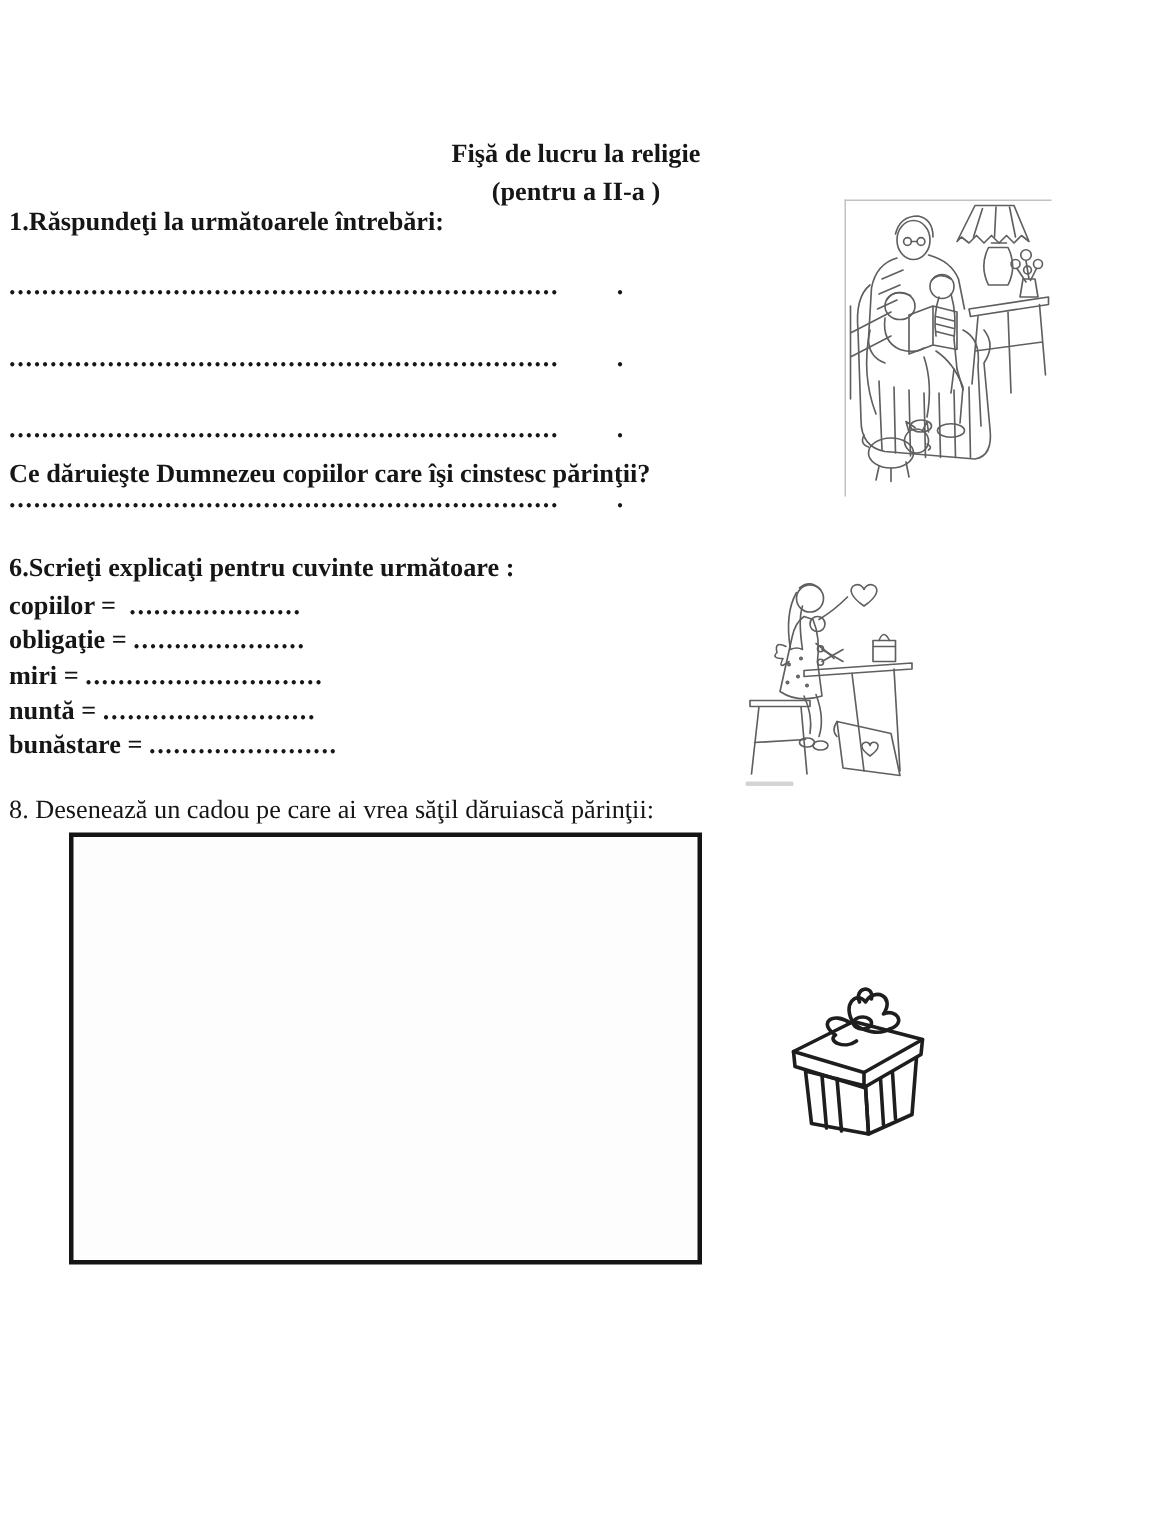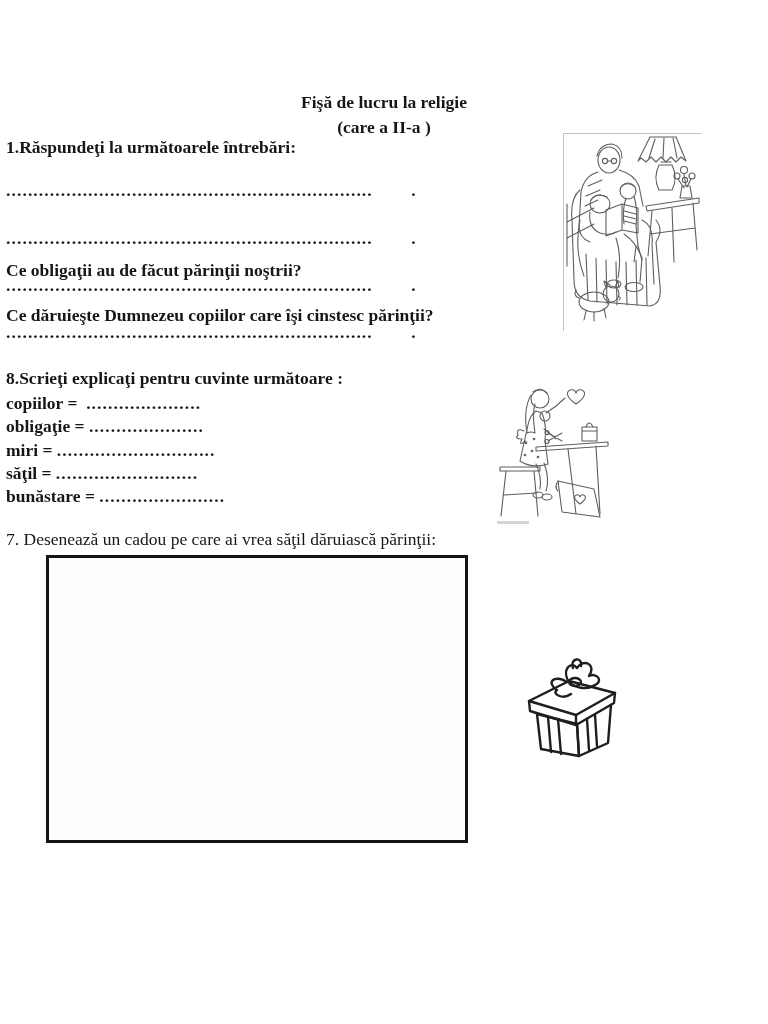--- a/index.html
+++ b/index.html
@@ -24,43 +24,42 @@
     position:absolute;left:497px;top:521px;width:32px;height:3px;
     background:#d4d4d4;border-radius:1px;
   }
 </style>
 </head>
 <body>
 
 <div class="page">
 
   <div class="abs bold center" style="top:91px">Fişă de lucru la religie</div>
-  <div class="abs bold center" style="top:116px">(care a II-a )</div>
+  <div class="abs bold center" style="top:116px">(pentru a II-a )</div>
 
   <div class="abs bold" style="top:136px">1.Răspundeţi la următoarele întrebări:</div>
 
   <div class="abs dotsline" style="top:179px">...................................................................       .</div>
 
   <div class="abs dotsline" style="top:227px">...................................................................       .</div>
 
-  <div class="abs bold" style="top:259px">Ce obligaţii au de făcut părinţii noştrii?</div>
   <div class="abs dotsline" style="top:274px">...................................................................       .</div>
 
   <div class="abs bold" style="top:304px">Ce dăruieşte Dumnezeu copiilor care îşi cinstesc părinţii?</div>
   <div class="abs dotsline" style="top:321px">...................................................................       .</div>
 
-  <div class="abs bold" style="top:367px">8.Scrieţi explicaţi pentru cuvinte următoare :</div>
+  <div class="abs bold" style="top:367px">6.Scrieţi explicaţi pentru cuvinte următoare :</div>
 
   <div class="abs bold" style="top:392px"><span>copiilor =  </span><span class="dots-inline">.....................</span></div>
   <div class="abs bold" style="top:415px"><span>obligaţie = </span><span class="dots-inline">.....................</span></div>
   <div class="abs bold" style="top:439px"><span>miri = </span><span class="dots-inline">.............................</span></div>
-  <div class="abs bold" style="top:462px"><span>săţil = </span><span class="dots-inline">..........................</span></div>
+  <div class="abs bold" style="top:462px"><span>nuntă = </span><span class="dots-inline">..........................</span></div>
   <div class="abs bold" style="top:485px"><span>bunăstare = </span><span class="dots-inline">.......................</span></div>
 
-  <div class="abs reg" style="top:528px">7. Desenează un cadou pe care ai vrea săţil dăruiască părinţii:</div>
+  <div class="abs reg" style="top:528px">8. Desenează un cadou pe care ai vrea săţil dăruiască părinţii:</div>
 
   <div class="drawing-box"></div>
 
   <div class="illus family-frame" style="left:563px;top:133px;width:137px;height:197px">
     <svg width="137" height="197" viewBox="0 0 137 197">
       <g stroke="#5f5f5f" fill="none" stroke-width="1.1" stroke-linecap="round" stroke-linejoin="round">
 
         <path d="M3,70 L3,132 M3,88 L30,74 M3,104 L30,90"></path>
 
         <path d="M86,3 L112,3 L122,27 L117,23 L112,28 L107,23 L102,28 L97,23 L92,28 L87,23 L82,28 L77,24 L74,27 Z"></path>

